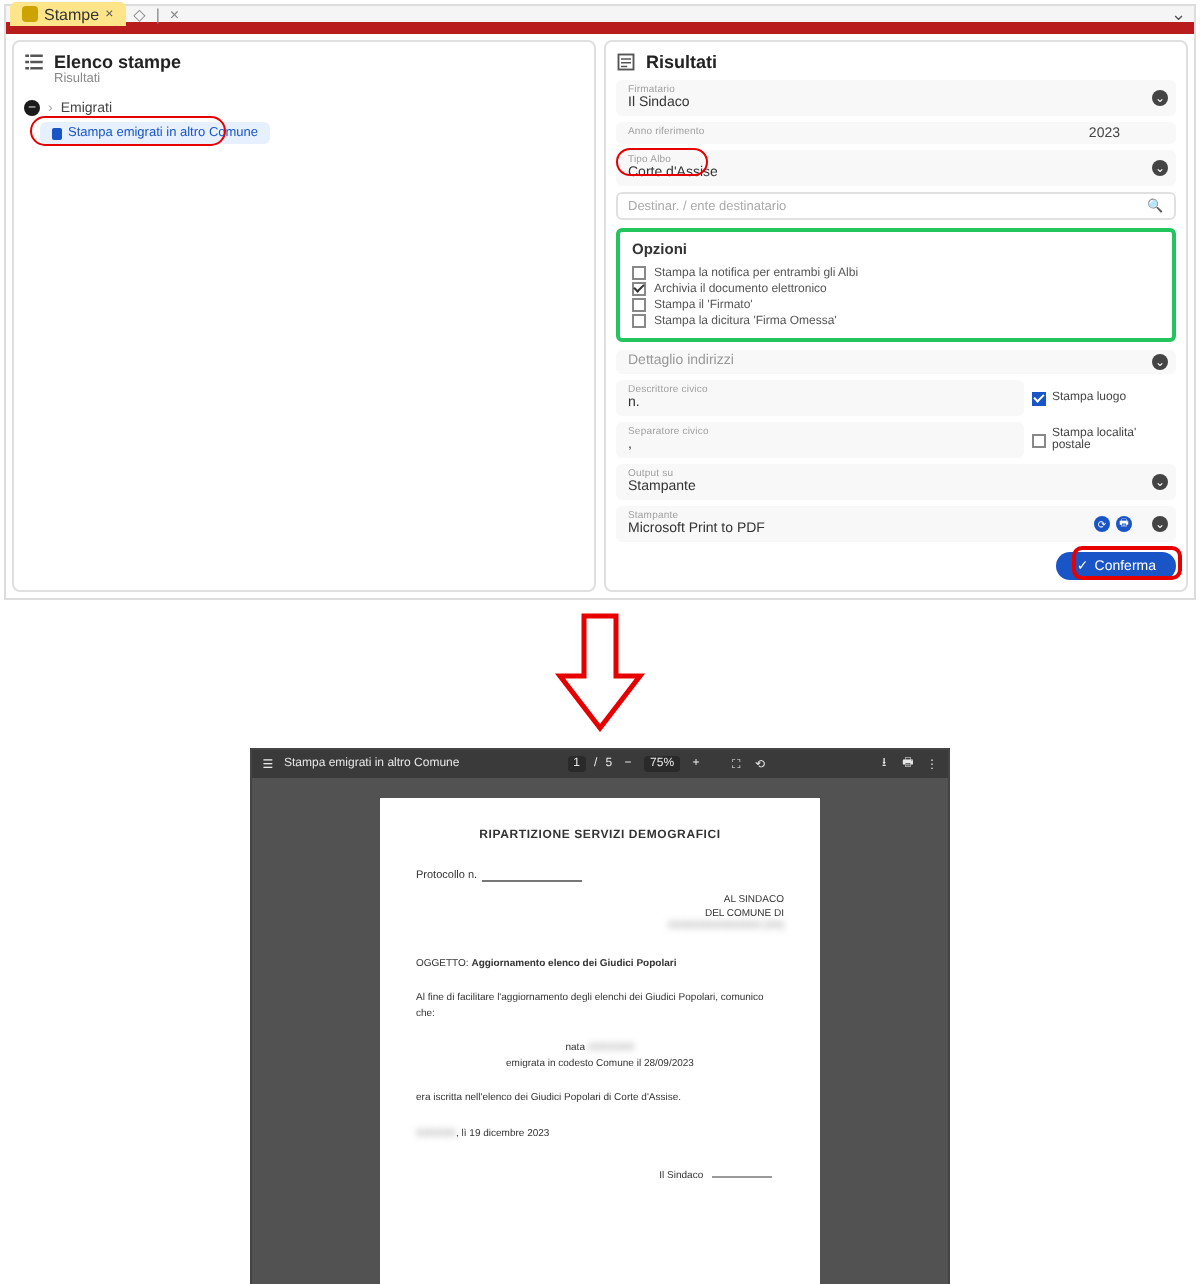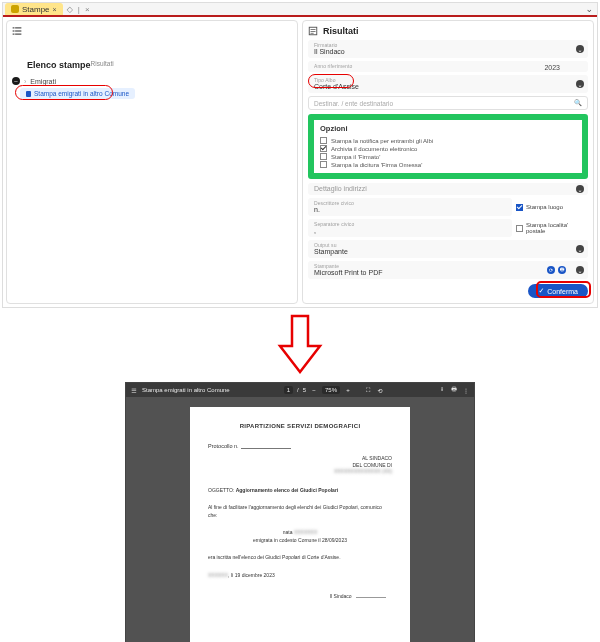--- a/index.html
+++ b/index.html
@@ -1,46 +1,46 @@
 <!DOCTYPE html>
 <html><head>
 <meta charset="utf-8">
 <style>
   * { box-sizing: border-box; margin: 0; padding: 0; }
   body { font-family: Arial, sans-serif; font-size: 8px; color: #333; background: #fff; width: 600px; }
   
   .app { border: 1px solid #ddd; margin: 2px; }
-  .tabbar { background: #f5f5f5; display: flex; align-items: center; height: 14px; padding: 0 2px; border-bottom: 2px solid #b91c1c; position: relative; }
+  .tabbar { background: #f5f5f5; display: flex; align-items: center; height: 14px; padding: 0 2px; border-bottom: 6px solid #b91c1c; position: relative; }
   .tab { display: flex; align-items: center; gap: 3px; background: #ffe58a; border-radius: 3px 3px 0 0; padding: 1px 6px; height: 12px; }
   .tab .logo { width: 8px; height: 8px; background: #cca300; border-radius: 2px; }
   .tab .close { font-size: 7px; color: #555; }
   .tabctl { display: flex; gap: 5px; margin-left: 4px; color: #888; }
   .chev { position: absolute; right: 4px; font-size: 9px; color: #555; }
   .panes { display: flex; gap: 4px; padding: 3px; }
   .pane { flex: 1; background: #fff; border: 1px solid #e0e0e0; border-radius: 4px; padding: 5px; display: flex; flex-direction: column; }
   .pane-hdr { display: flex; gap: 5px; align-items: flex-start; margin-bottom: 4px; }
   .hicon svg, .hicon { width: 10px; height: 10px; flex-shrink: 0; fill: #555; color: #555; }
-  .htitles { display: flex; flex-direction: row; margin-top: 34px; }
+  .htitles { display: flex; flex-direction: column; }
   .htitle { font-size: 9px; font-weight: 600; color: #222; }
   .hsub { font-size: 6.5px; color: #888; }
   .crumbrow { display: flex; align-items: center; gap: 4px; font-size: 7px; color: #444; margin: 3px 0; }
   .dot { width: 8px; height: 8px; border-radius: 50%; background: #1a1a1a; color: #fff; font-size: 6px; display: flex; align-items: center; justify-content: center; }
   .crumb-sep { color: #aaa; }
   .sel-item { display: inline-flex; align-items: center; gap: 3px; background: #e6f0ff; color: #1955c6; padding: 2px 6px; margin-left: 8px; border-radius: 3px; font-size: 6.5px; position: relative; }
   .sel-item .pg { width: 5px; height: 6px; background: #1955c6; border-radius: 1px; }
   .red-oval { position: absolute; border: 1.5px solid #e70000; border-radius: 8px; }
   .left-body { min-height: 190px; position: relative; }
   .field { background: #f8f8f8; border-radius: 3px; padding: 2px 6px 3px; margin-bottom: 3px; position: relative; }
   .field .lbl { font-size: 5px; color: #a0a0a0; letter-spacing: 0.1px; }
   .field .val { font-size: 7px; color: #333; }
   .field .rchev { position: absolute; right: 4px; top: 50%; transform: translateY(-50%); width: 8px; height: 8px; border-radius: 50%; background: #444; color: #fff; font-size: 6px; display: flex; align-items: center; justify-content: center; }
   .field .yr { position: absolute; right: 28px; top: 50%; transform: translateY(-50%); font-size: 7px; color: #444; }
   .search { display: flex; align-items: center; gap: 4px; border: 1px solid #e0e0e0; border-radius: 3px; padding: 2px 5px; font-size: 6.5px; color: #aaa; margin-bottom: 4px; }
   .search .mag { margin-left: auto; }
-  .optbox { border: 6px solid #22c55e; border-radius: 3px; padding: 4px 6px; margin-bottom: 4px; }
+  .optbox { border: 2px solid #22c55e; border-radius: 3px; padding: 4px 6px; margin-bottom: 4px; }
   .optbox .ot { font-size: 7.5px; font-weight: 600; color: #333; margin-bottom: 4px; }
   .opt { display: flex; align-items: center; gap: 4px; font-size: 6px; color: #555; margin: 1px 0; }
   .cb { width: 7px; height: 7px; border: 1px solid #888; background: #fff; flex-shrink: 0; }
   .cb.checked { background: #fff; position: relative; }
   .cb.checked::after { content: ''; position: absolute; left: 1px; top: -1px; width: 2px; height: 4px; border: solid #333; border-width: 0 1.5px 1.5px 0; transform: rotate(45deg); }
   .cb.blue.checked { background: #1955c6; border-color: #1955c6; }
   .cb.blue.checked::after { border-color: #fff; }
   .row2 { display: flex; gap: 4px; margin-bottom: 3px; }
   .row2 .field { flex: 1; margin: 0; }
   .row2 .side { width: 72px; display: flex; align-items: center; gap: 3px; font-size: 6px; color: #444; }

